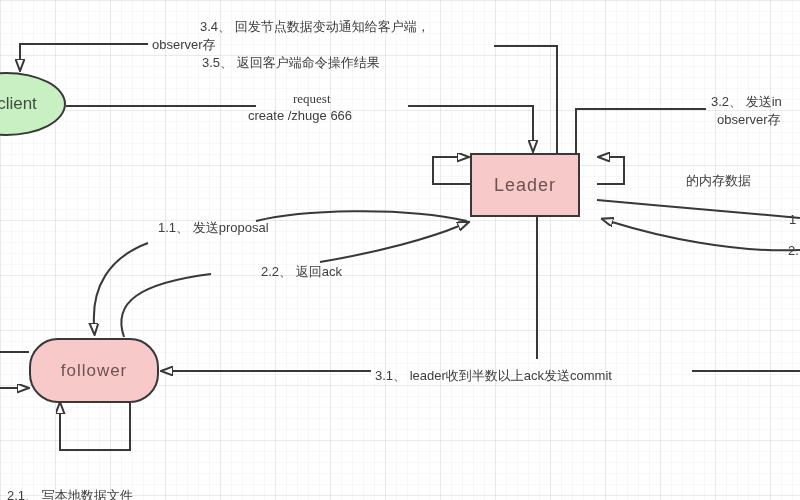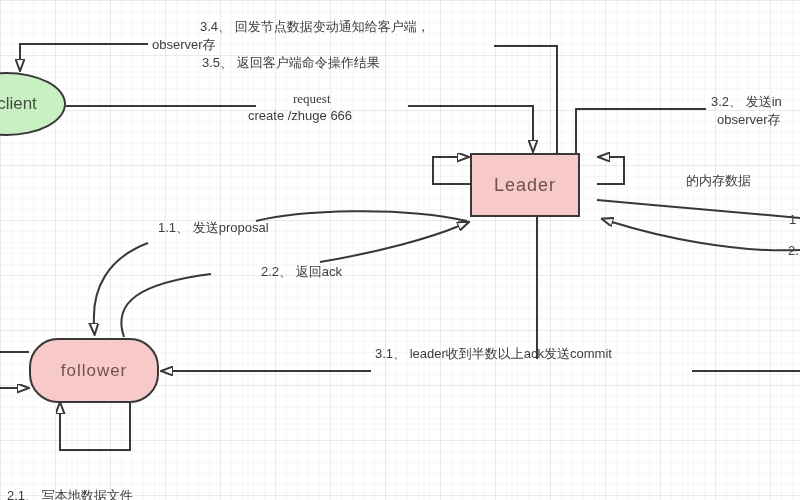--- a/index.html
+++ b/index.html
@@ -91,20 +91,20 @@
 
 
   <div class="lbl" style="left:711px;top:93px;text-align:center;">3.2、 发送in</div>
   <div class="lbl" style="left:717px;top:111px;">observer存</div>
 
   <div class="lbl" style="left:686px;top:172px;">的内存数据</div>
 
   <div class="lbl" style="left:150px;top:219px;margin-left:8px;">1.1、 发送proposal</div>
   <div class="lbl" style="left:214px;top:263px;margin-left:47px;">2.2、 返回ack</div>
 
-  <div class="lbl" style="left:375px;top:345px;">3.1、 leader收到半数以上ack发送commit</div>
+  <div class="lbl" style="left:375px;top:367px;">3.1、 leader收到半数以上ack发送commit</div>
 
   <div class="lbl" style="left:7px;top:459px;margin-top:28px;">2.1、 写本地数据文件</div>
 
   <div class="lbl" style="left:789px;top:211px;">1</div>
   <div class="lbl" style="left:788px;top:242px;">2.</div>
 
 </div>
 
 </body></html>

